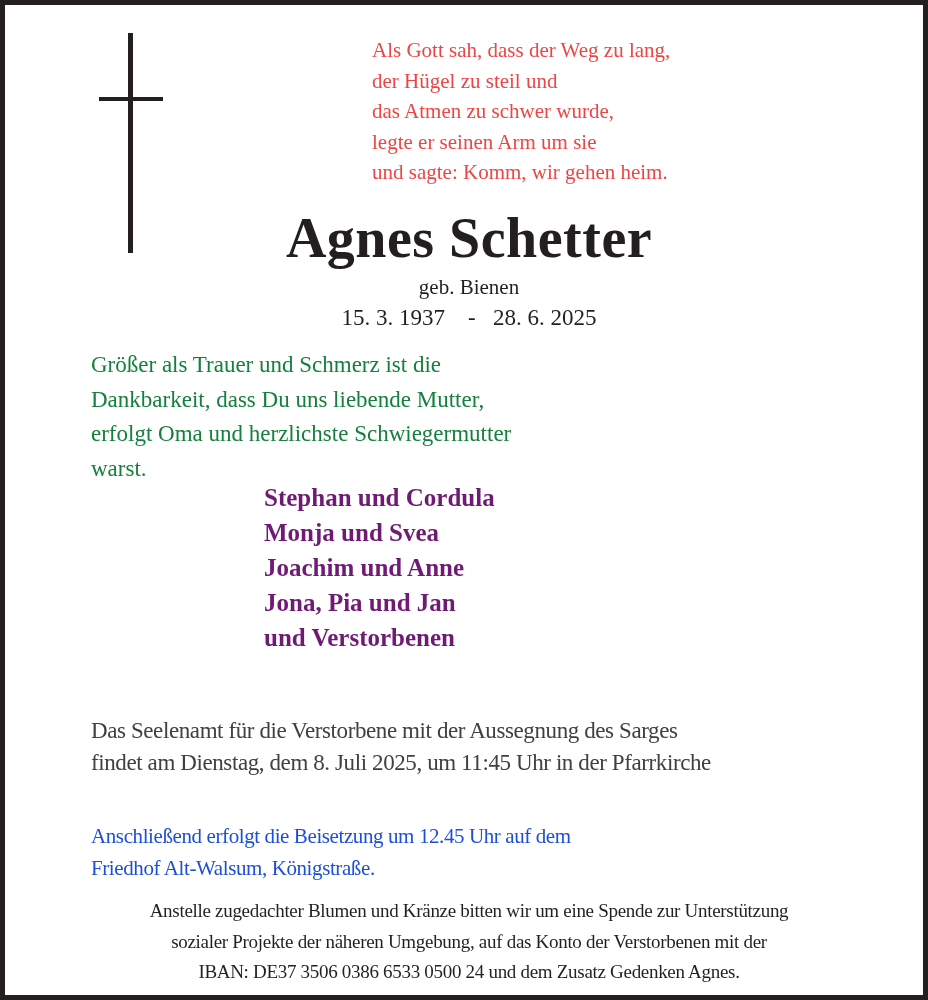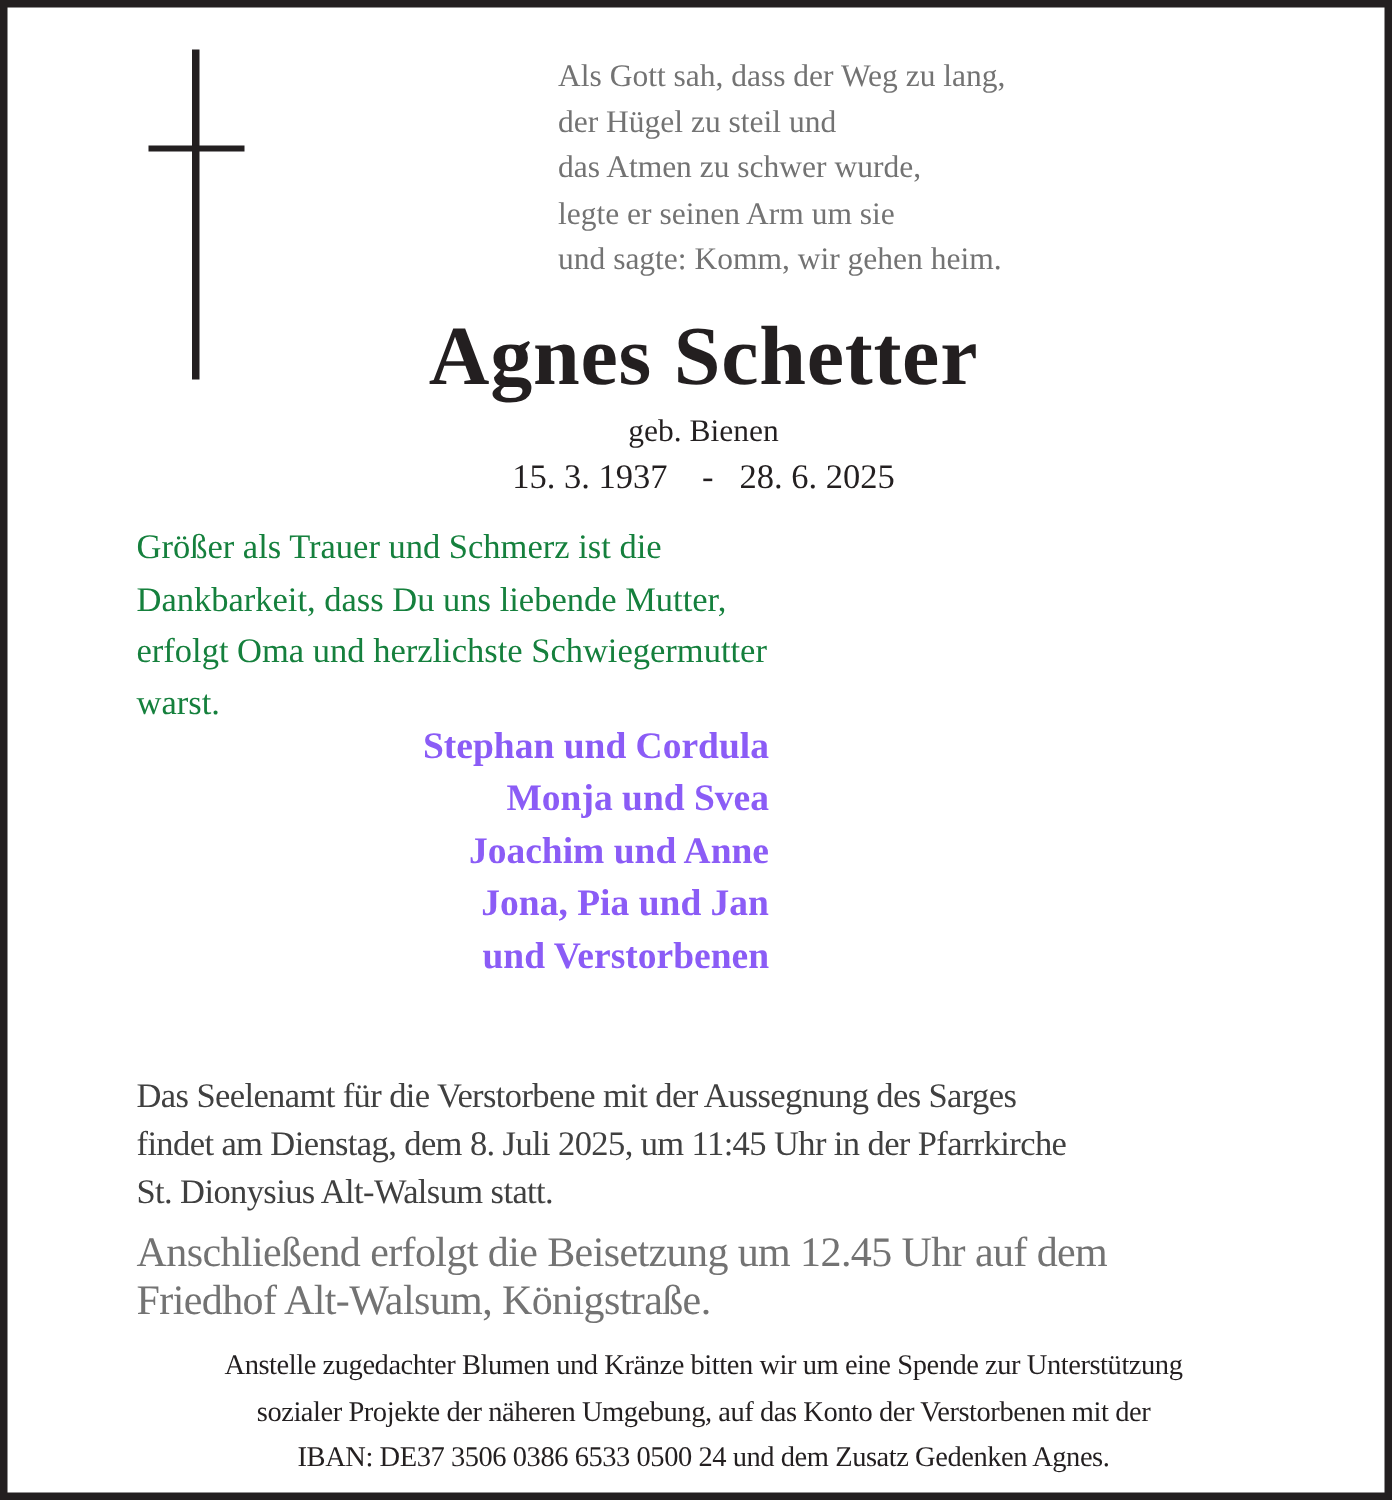--- a/index.html
+++ b/index.html
@@ -3,32 +3,32 @@
 <meta charset="utf-8">
 <style>
   html, body { margin: 0; padding: 0; background: #ffffff; }
   body { width: 928px; height: 1000px; position: relative; overflow: hidden; }
   .frame {
     position: absolute; left: 0; top: 0; width: 928px; height: 1000px;
     box-sizing: border-box; border: 5px solid #231f20; background: #fff;
   }
   .cross-v { position: absolute; left: 123px; top: 28px; width: 5px; height: 220px; background: #231f20; }
   .cross-h { position: absolute; left: 94px; top: 92px; width: 64px; height: 4px; background: #231f20; }
-  .poem { position: absolute; left: 367px; top: 30px; font-family: "Liberation Serif", serif; font-size: 21px; line-height: 30.5px; color: #737373; }
+  .poem { position: absolute; left: 367px; top: 30px; font-family: "Liberation Serif", serif; font-size: 21px; line-height: 30.5px; color: #ef4444; }
   .poem div { white-space: nowrap; }
   .name { position: absolute; left: 0; width: 928px; top: 198px; text-align: center; font-family: "Liberation Serif", serif; font-weight: bold; font-size: 56px; line-height: 70px; color: #231f20; letter-spacing: 0.5px; }
   .nee { position: absolute; left: 0; width: 928px; top: 268px; text-align: center; font-family: "Liberation Serif", serif; font-size: 21px; line-height: 28px; color: #231f20; }
   .dates { position: absolute; left: 0; width: 928px; top: 298px; text-align: center; font-family: "Liberation Serif", serif; font-size: 23px; line-height: 30px; color: #231f20; white-space: pre; }
   .gratitude { position: absolute; left: 86px; top: 343px; font-family: "Liberation Serif", serif; font-size: 23px; line-height: 34.5px; color: #15803d; }
   .gratitude div { white-space: nowrap; }
-  .mourners { position: absolute; left: 277px; top: 475px; font-family: "Liberation Serif", serif; font-weight: bold; font-size: 25px; line-height: 35px; color: #8b5cf6; text-align: right; }
+  .mourners { position: absolute; left: 259px; top: 475px; font-family: "Liberation Serif", serif; font-weight: bold; font-size: 25px; line-height: 35px; color: #701a75; }
   .mourners div { white-space: nowrap; }
   .service { position: absolute; left: 86px; top: 710px; font-family: "Liberation Serif", serif; font-size: 23px; line-height: 32px; color: #404040; letter-spacing: -0.4px; }
   .service div { white-space: nowrap; }
-  .burial { position: absolute; left: 86px; top: 815px; font-family: "Liberation Serif", serif; font-size: 28px; line-height: 32px; color: #737373; letter-spacing: -0.4px; }
+  .burial { position: absolute; left: 86px; top: 815px; font-family: "Liberation Serif", serif; font-size: 21px; line-height: 32px; color: #1d4ed8; letter-spacing: -0.4px; }
   .burial div { white-space: nowrap; }
   .donation { position: absolute; left: 0; width: 928px; top: 891px; text-align: center; font-family: "Liberation Serif", serif; font-size: 19px; line-height: 30.5px; color: #231f20; letter-spacing: -0.3px; }
   .donation div { white-space: nowrap; }
 </style>
 </head>
 <body>
 
 <div class="frame">
   <div class="cross-v"></div>
   <div class="cross-h"></div>
@@ -56,21 +56,20 @@
     <div>Stephan und Cordula</div>
     <div>Monja und Svea</div>
     <div>Joachim und Anne</div>
     <div>Jona, Pia und Jan</div>
     <div>und Verstorbenen</div>
   </div>
 
   <div class="service">
     <div>Das Seelenamt für die Verstorbene mit der Aussegnung des Sarges</div>
     <div>findet am Dienstag, dem 8. Juli 2025, um 11:45 Uhr in der Pfarrkirche</div>
-    <div>St. Dionysius Alt-Walsum statt.</div>
   </div>
 
   <div class="burial">
     <div>Anschließend erfolgt die Beisetzung um 12.45 Uhr auf dem</div>
     <div>Friedhof Alt-Walsum, Königstraße.</div>
   </div>
 
   <div class="donation">
     <div>Anstelle zugedachter Blumen und Kränze bitten wir um eine Spende zur Unterstützung</div>
     <div>sozialer Projekte der näheren Umgebung, auf das Konto der Verstorbenen mit der</div>

